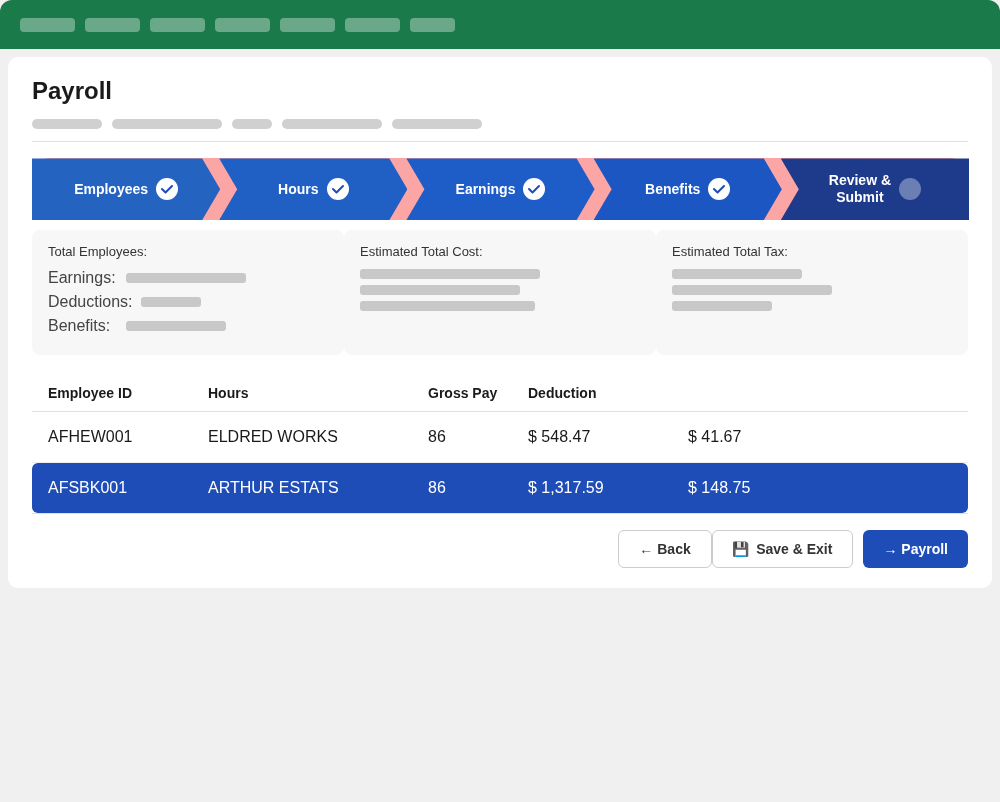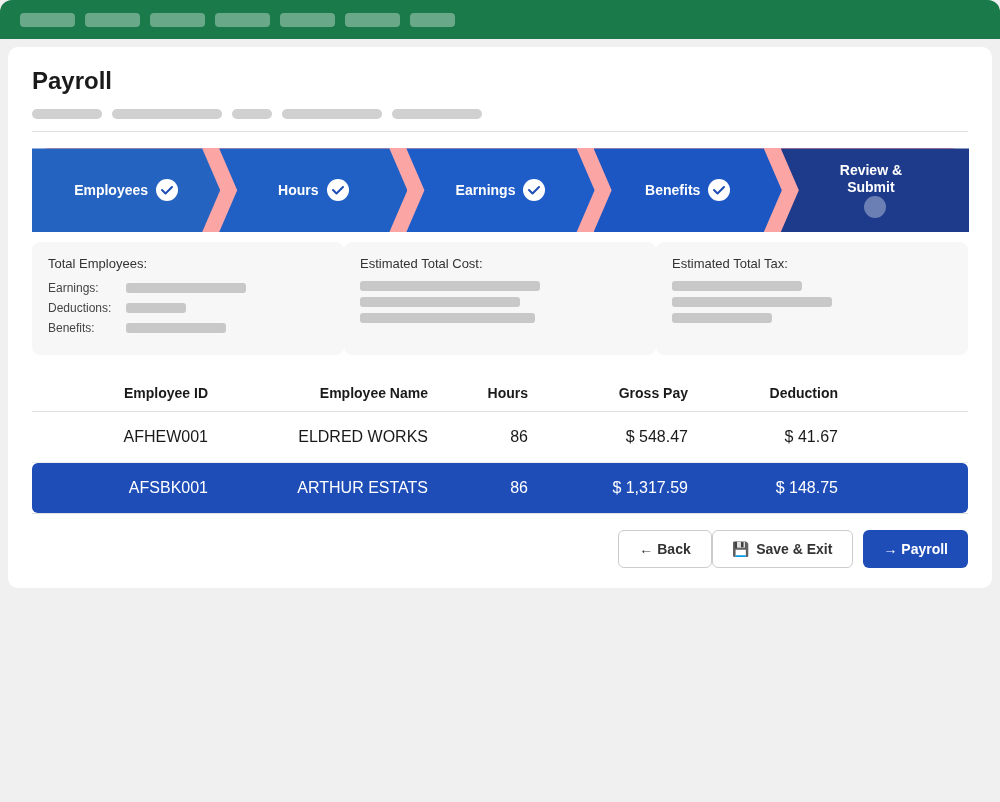--- a/index.html
+++ b/index.html
@@ -89,21 +89,20 @@
     }
     .step:first-child {
       clip-path: polygon(0 0, calc(100% - 18px) 0, 100% 50%, calc(100% - 18px) 100%, 0 100%);
     }
     .step:last-child {
       clip-path: polygon(0 0, 100% 0, 100% 100%, 0 100%, 18px 50%);
       background: #1e3a8a;
     }
     .step-active {
       background: #1e3a8a;
-      flex-direction: column;
     }
     .step-label {
       text-align: center;
       line-height: 1.2;
       margin-right: 8px;
     }
     .step-check {
       width: 22px;
       height: 22px;
       border-radius: 50%;
@@ -142,33 +141,32 @@
       font-weight: 500;
       margin-bottom: 10px;
     }
     .summary-row {
       display: flex;
       align-items: center;
       gap: 8px;
       margin-bottom: 6px;
     }
     .summary-row-label {
-      font-size: 12px;
+      font-size: 16px;
       color: #444;
       min-width: 70px;
     }
     .summary-bar {
       background: #c8c8c8;
       border-radius: 3px;
       height: 10px;
     }
     
     .table-container {
       flex: 1;
-      text-align: right;
     }
     .table-header {
       display: grid;
       grid-template-columns: 160px 220px 100px 160px 150px;
       padding: 10px 16px;
       border-bottom: 1px solid #e0e0e0;
     }
     .table-header-cell {
       font-size: 14px;
       font-weight: 700;
@@ -345,21 +343,20 @@
         <div class="summary-row">
           <div class="summary-bar" style="width:100px"></div>
         </div>
       </div>
     </div>
 
     <div class="table-container">
 
       <div class="table-header">
         <span class="table-header-cell">Employee ID</span>
-        <span class="table-header-cell">Employee Name</span>
         <span class="table-header-cell">Hours</span>
         <span class="table-header-cell">Gross Pay</span>
         <span class="table-header-cell">Deduction</span>
       </div>
 
       <div class="table-row">
         <span class="table-cell">AFHEW001</span>
         <span class="table-cell">ELDRED WORKS</span>
         <span class="table-cell">86</span>
         <span class="table-cell">$ 548.47</span>

